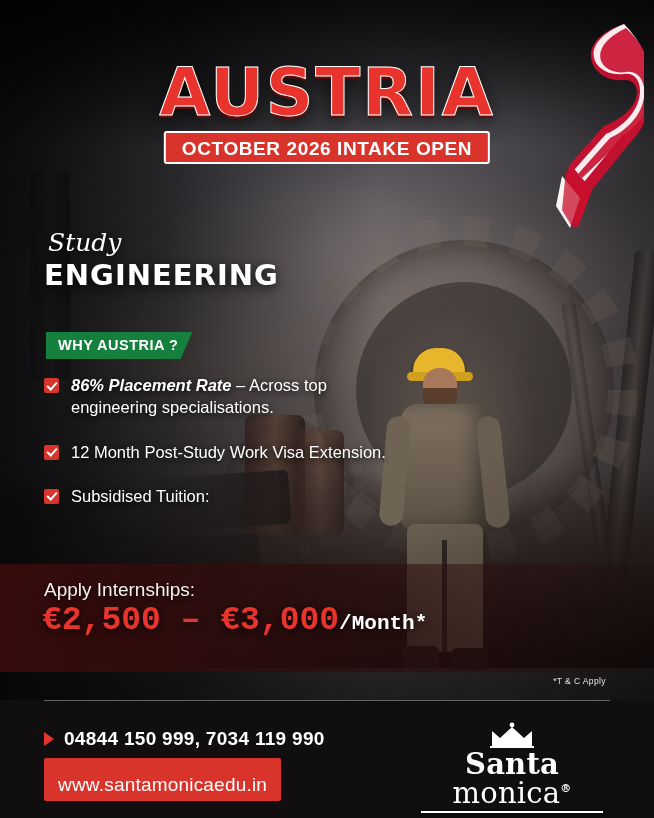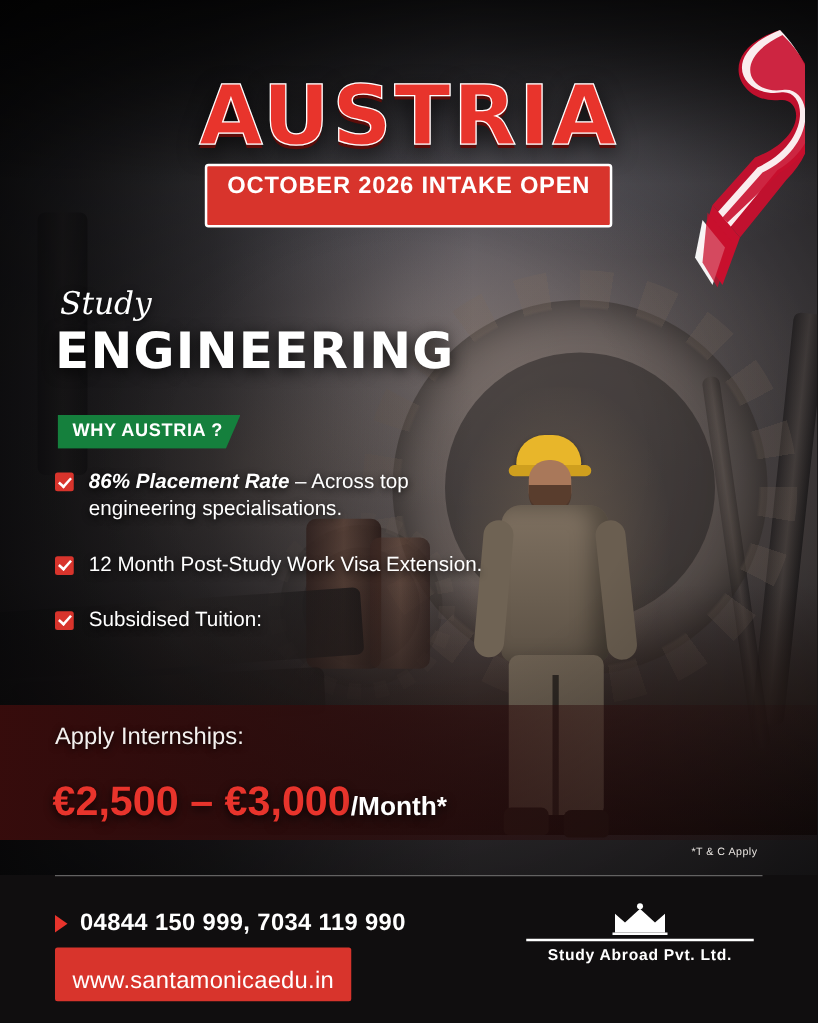--- a/index.html
+++ b/index.html
@@ -192,21 +192,21 @@
   .subhead {
     position: absolute;
     top: 131px;
     left: 50%;
     transform: translateX(-50%);
     background: #d8342c;
     color: #fff;
     font-weight: 700;
     font-size: 19px;
     letter-spacing: .6px;
-    padding: 5px 16px 20px;
+    padding: 5px 16px 2px;
     border: 2px solid #ffffff;
     border-radius: 3px;
     white-space: nowrap;
   }
 
   .study-word {
     position: absolute;
     left: 48px;
     top: 228px;
     color: #fff;
@@ -215,21 +215,21 @@
     font-size: 25px;
     text-shadow: 0 2px 6px rgba(0,0,0,.8);
   }
   .main-course {
     position: absolute;
     left: 44px;
     top: 258px;
     color: #fff;
     font-family: "DejaVu Sans", sans-serif;
     font-weight: 700;
-    font-size: 40px;
+    font-size: 29px;
     letter-spacing: 1px;
     text-shadow: 0 3px 12px rgba(0,0,0,.85);
   }
 
   .why-badge {
     position: absolute;
     left: 46px;
     top: 332px;
     background: #15803d;
     color: #fff;
@@ -298,27 +298,26 @@
     position: absolute;
     left: 44px; top: 579px;
     color: #f3f1ef;
     font-size: 19px;
     font-weight: 400;
     text-shadow: 0 2px 6px rgba(0,0,0,.8);
   }
   .salary {
     position: absolute;
     left: 42px; top: 602px;
-    font-family: Liberation Sans, sans-serif;
+    font-family: Liberation Mono, monospace;
     font-weight: 700;
     font-size: 33px;
     color: #e8342c;
     text-shadow: 0 2px 8px rgba(0,0,0,.8);
     white-space: nowrap;
-    margin-top: 20px;
   }
   .salary .dash { color: #e8342c; }
   .salary .permonth {
     color: #ffffff;
     font-size: 21px;
     font-weight: 700;
   }
   .tc {
     position: absolute;
     right: 48px;
@@ -516,17 +515,18 @@
     <span class="phone-text">04844 150 999, 7034 119 990</span>
   </div>
   <div class="website">www.santamonicaedu.in</div>
 
   <div id="logo">
     <svg class="crown" width="48" height="26" viewBox="0 0 48 26">
       <circle cx="24" cy="3" r="2.4" fill="#ffffff"></circle>
       <path d="M4 24 L4 9 L12 16 L24 5 L36 16 L44 9 L44 24 Z" fill="#ffffff"></path>
       <rect x="2" y="24" width="44" height="2" fill="#ffffff"></rect>
     </svg>
+    <div class="logo-name"><span>Santa</span><span class="thin"> monica</span><span class="logo-reg">®</span></div>
     <div class="logo-rule"></div>
     <div class="logo-sub">Study Abroad Pvt. Ltd.</div>
   </div>
 
 </div>
 
 </body></html>

